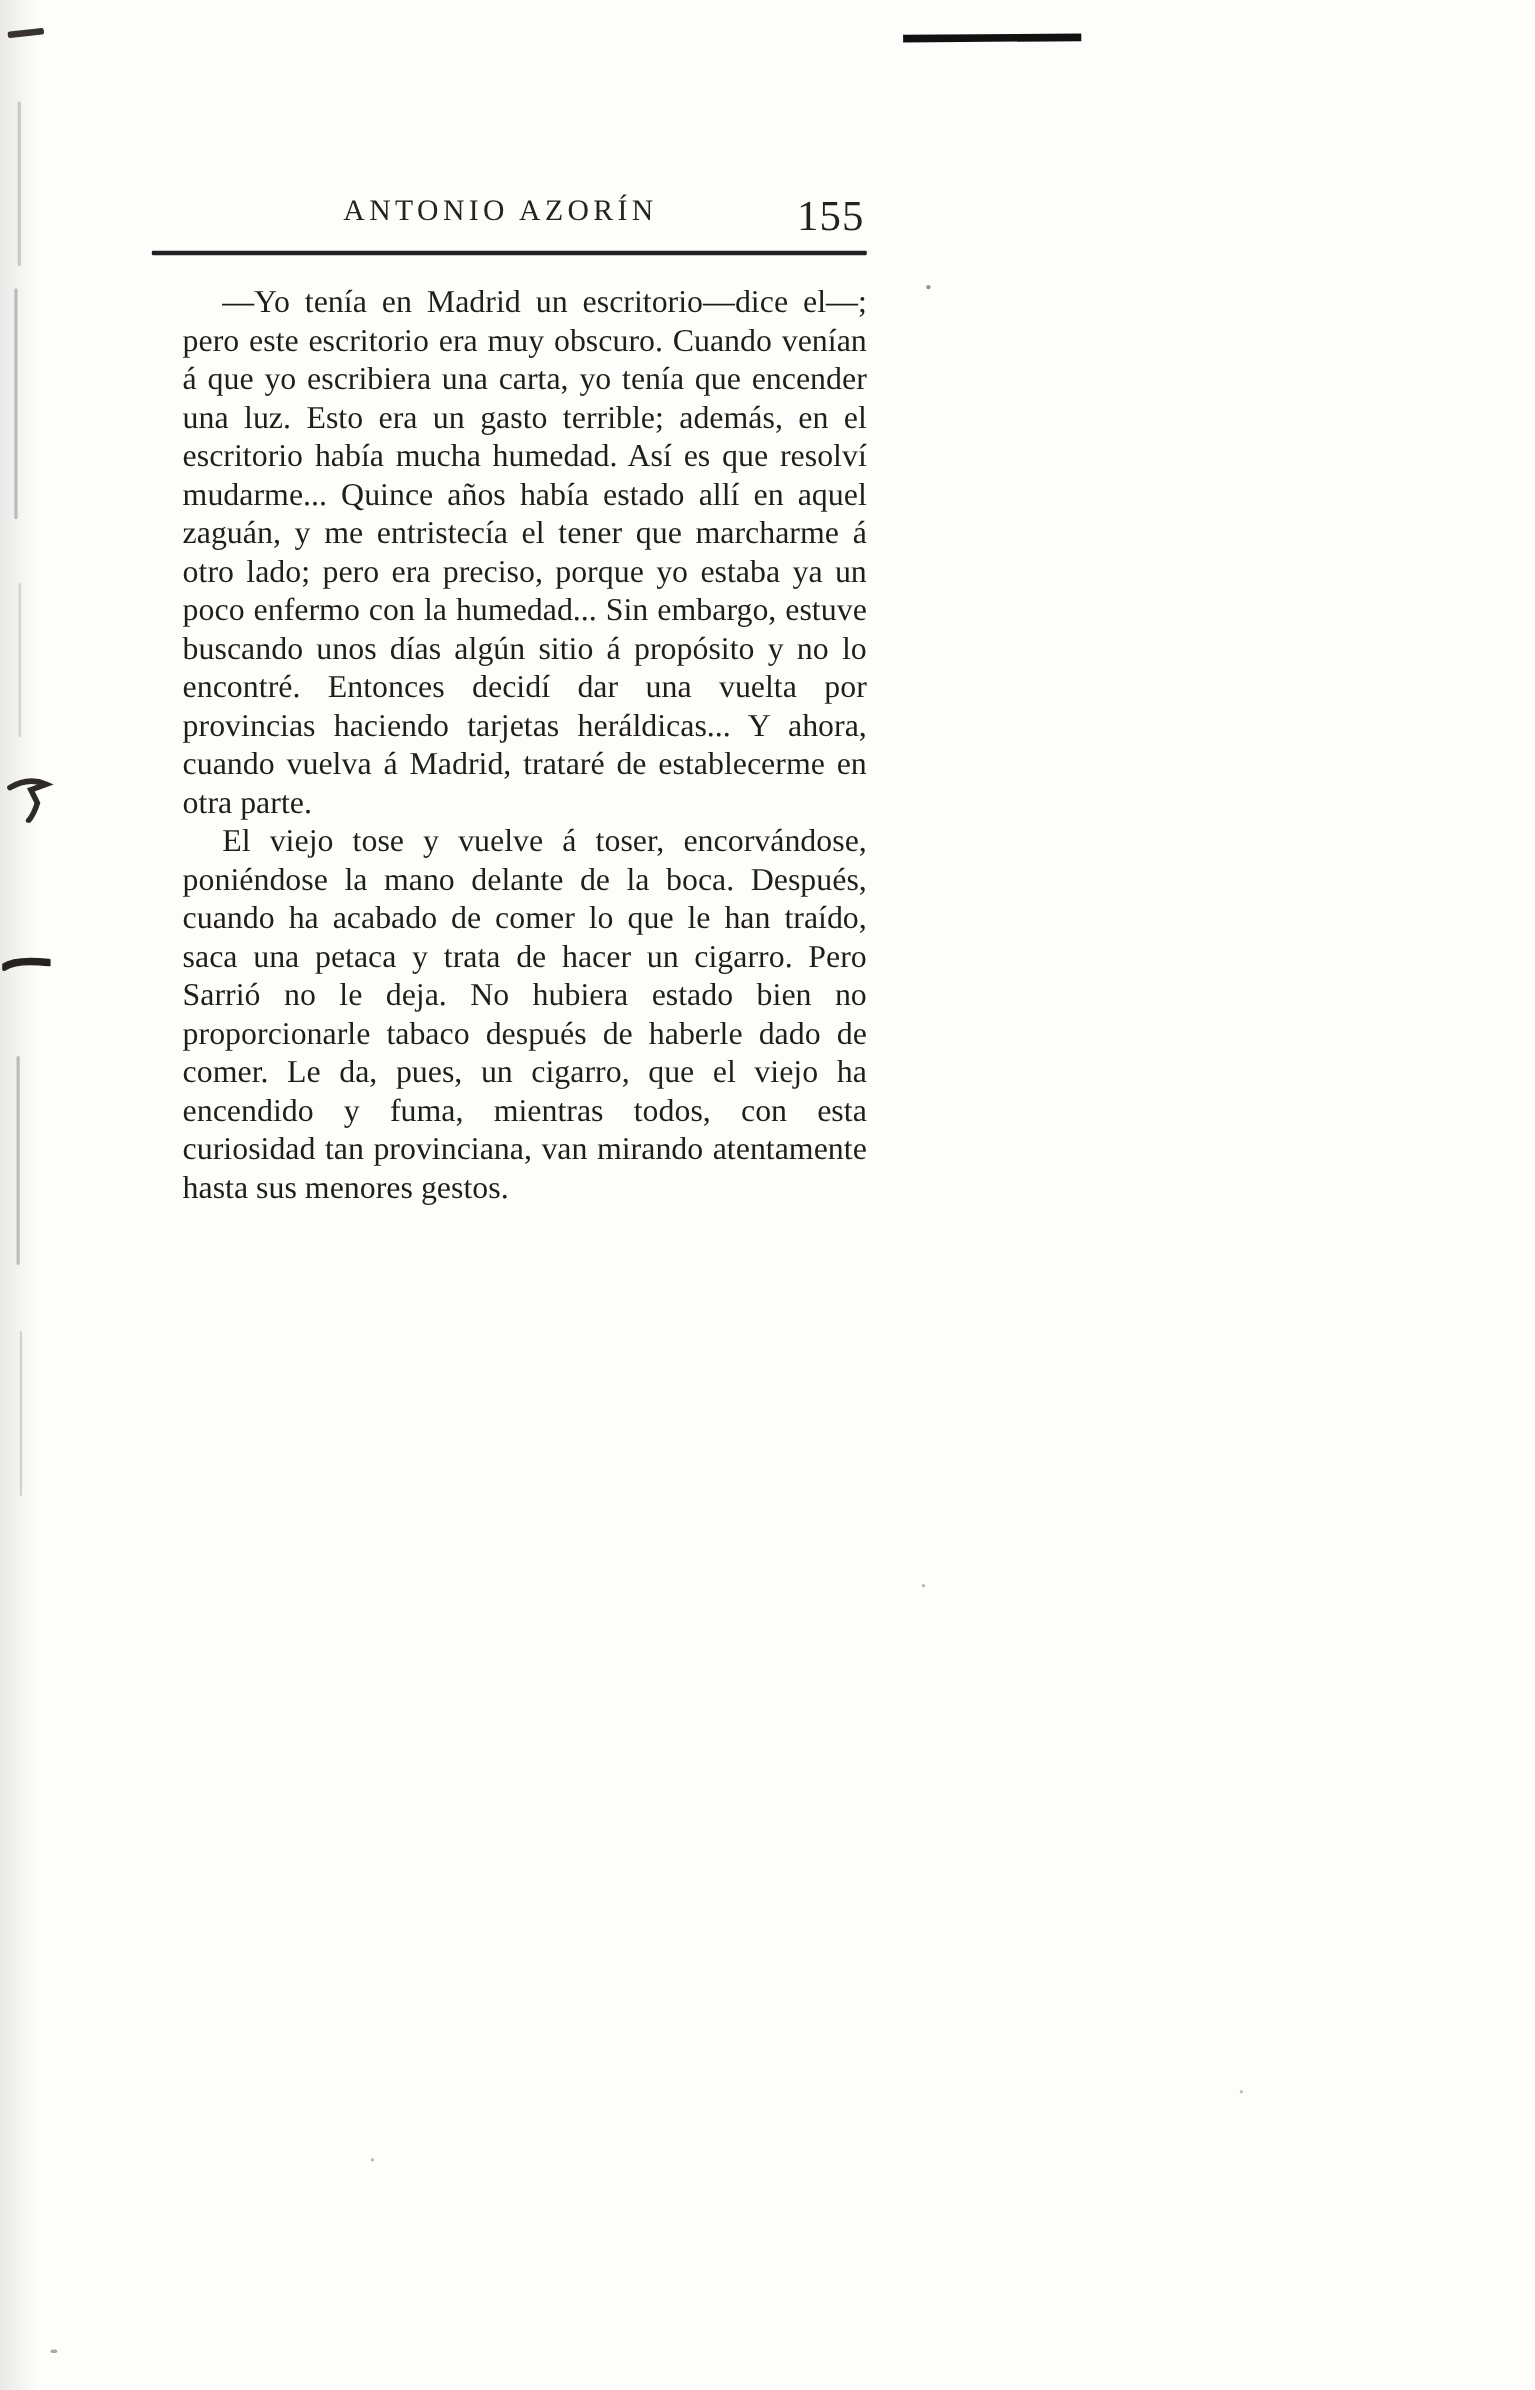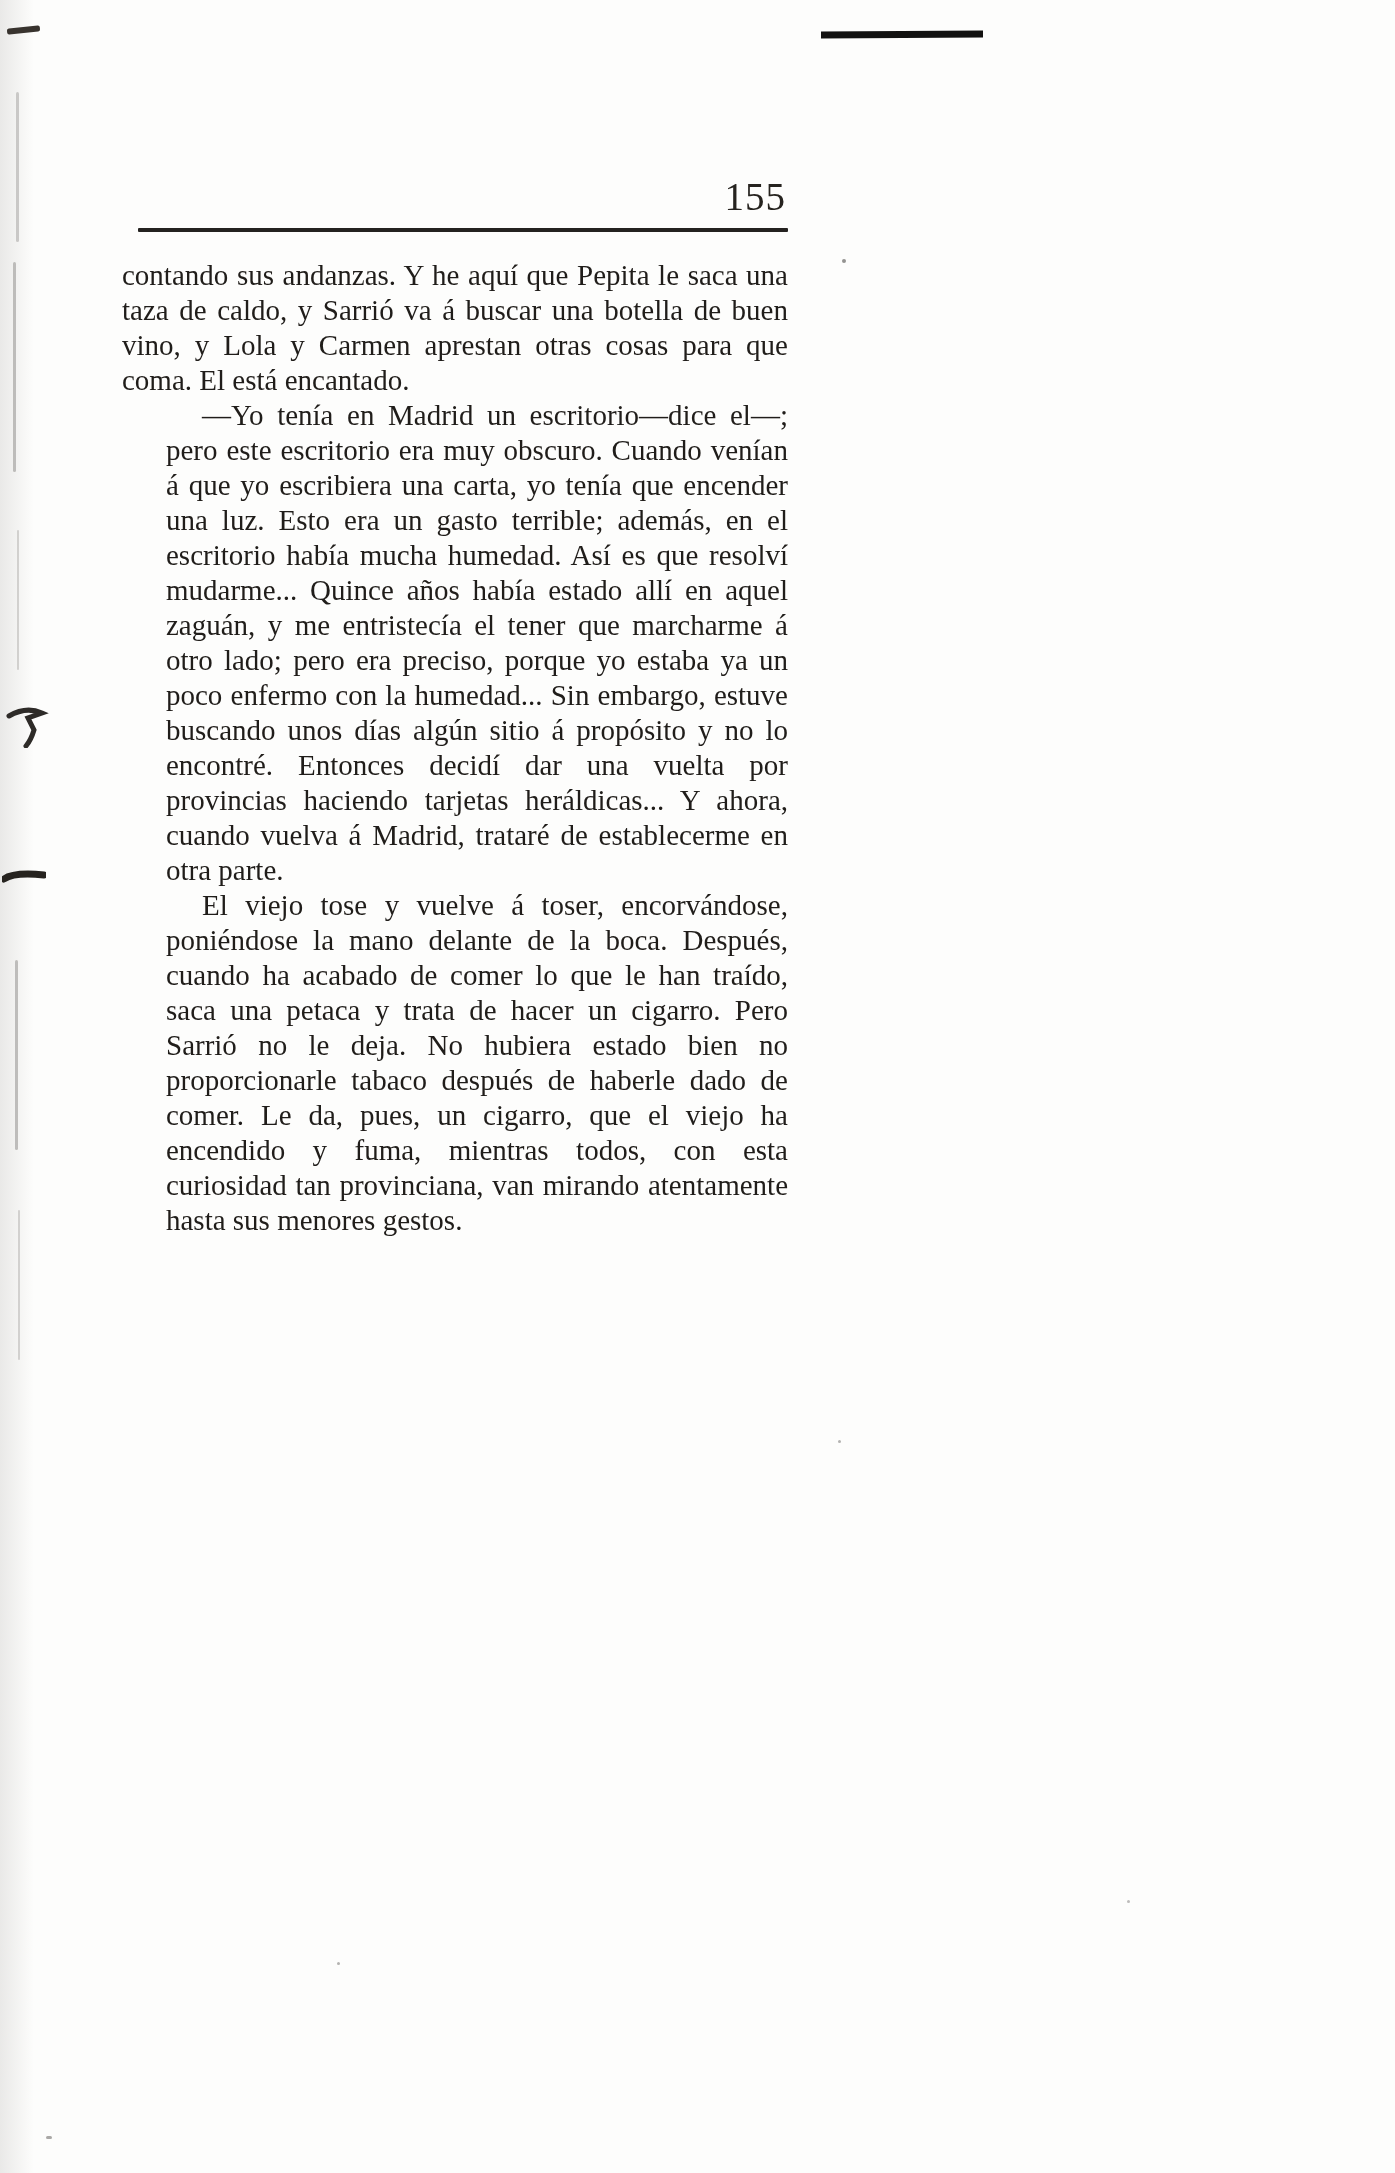--- a/index.html
+++ b/index.html
@@ -128,25 +128,25 @@
   </div>
 
   <div class="speck sp1"></div>
   <div class="speck sp2"></div>
   <div class="speck sp3"></div>
   <div class="speck sp4"></div>
   <div class="speck sp5"></div>
 
   <div class="content">
     <div class="header">
+      <span class="running-title">ANTONIO AZORÍN</span>
       <span class="page-number">155</span>
     </div>
 
     <div class="rule"></div>
 
     <div class="body-text">
-      <p>contando sus andanzas. Y he aquí que Pepita le saca una taza de caldo, y Sarrió va á buscar una botella de buen vino, y Lola y Carmen aprestan otras cosas para que coma. El está encantado.</p>
       <p class="indented">—Yo tenía en Madrid un escritorio—dice el—; pero este escritorio era muy obscuro. Cuando venían á que yo escribiera una carta, yo tenía que encender una luz. Esto era un gasto terrible; además, en el escritorio había mucha humedad. Así es que resolví mudarme... Quince años había estado allí en aquel zaguán, y me entristecía el tener que marcharme á otro lado; pero era preciso, porque yo estaba ya un poco enfermo con la humedad... Sin embargo, estuve buscando unos días algún sitio á propósito y no lo encontré. Entonces decidí dar una vuelta por provincias haciendo tarjetas heráldicas... Y ahora, cuando vuelva á Madrid, trataré de establecerme en otra parte.</p>
       <p class="indented">El viejo tose y vuelve á toser, encorvándose, poniéndose la mano delante de la boca. Después, cuando ha acabado de comer lo que le han traído, saca una petaca y trata de hacer un cigarro. Pero Sarrió no le deja. No hubiera estado bien no proporcionarle tabaco después de haberle dado de comer. Le da, pues, un cigarro, que el viejo ha encendido y fuma, mientras todos, con esta curiosidad tan provinciana, van mirando atentamente hasta sus menores gestos.</p>
     </div>
   </div>
 
 </div>
 
 </body></html>

